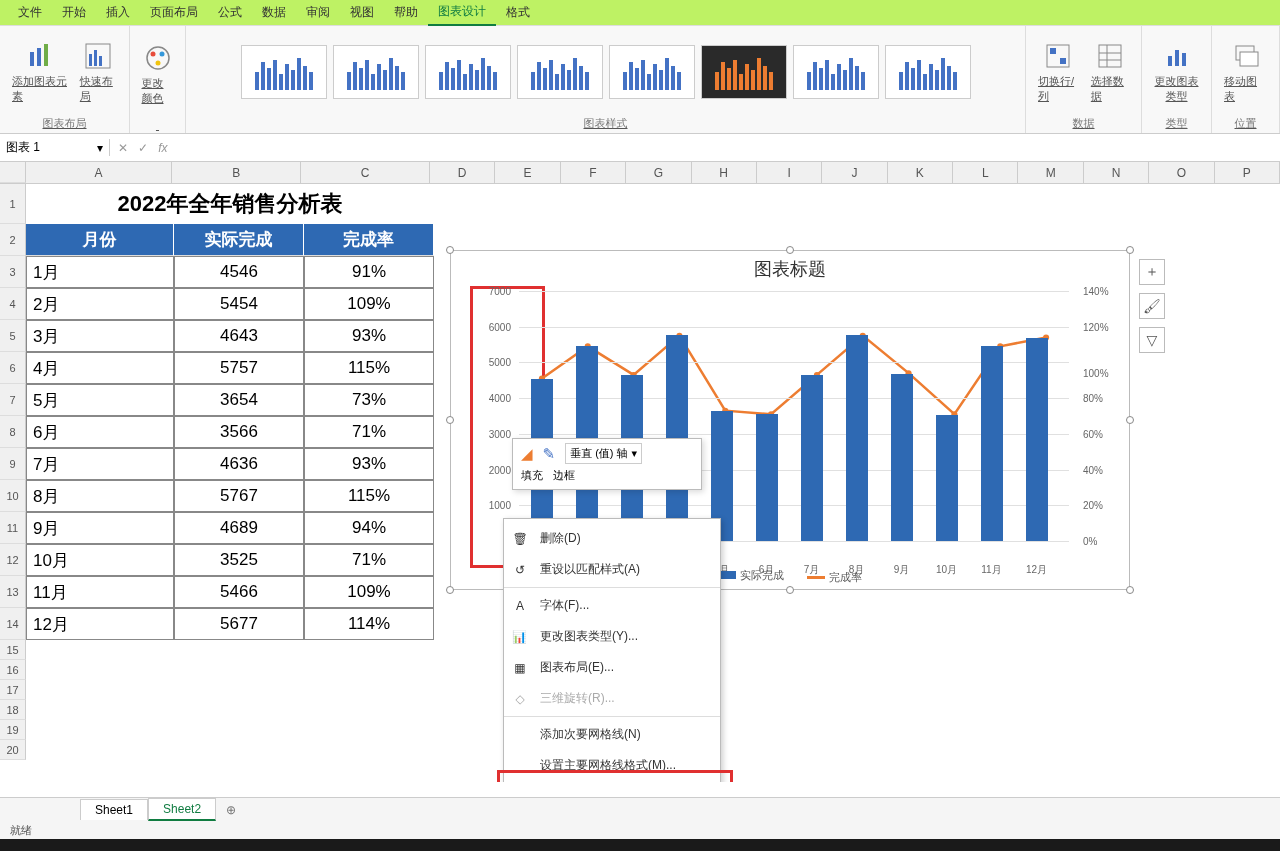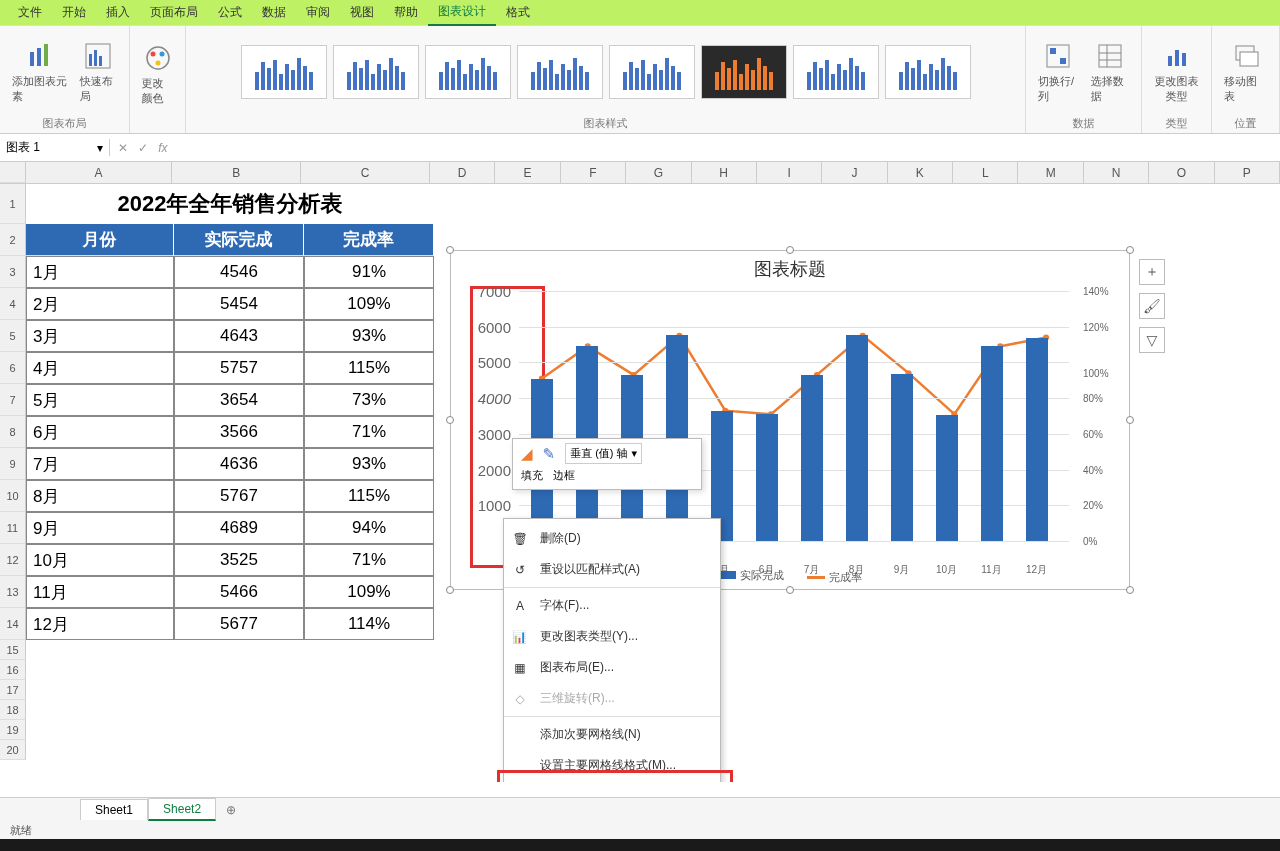--- a/index.html
+++ b/index.html
@@ -4,21 +4,21 @@
 <style>
 * { box-sizing: border-box; margin: 0; padding: 0; font-family: "Microsoft YaHei", Arial, sans-serif; }
 body { background: #fff; width: 1280px; height: 851px; overflow: hidden; position: relative; }
 
 
 .menu-bar { height: 26px; display: flex; align-items: center; padding: 0 8px; font-size: 12px; color: #333; background: #bef264; border-bottom: 1px solid #ddd; }
 .menu-item { padding: 4px 10px; cursor: pointer; }
 .menu-item.active { color: #107c41; border-bottom: 2px solid #107c41; }
 
 
-.ribbon { height: 108px; display: flex; background: #f8f8f8; border-bottom: 1px solid #ccc; font-size: 11px; color: #555; }
+.ribbon { height: 108px; display: flex; background: #f8f8f8; border-bottom: 1px solid #ccc; font-size: 11px; color: #555; text-decoration: underline; }
 .ribbon-group { border-right: 1px solid #ddd; padding: 4px 10px 2px; display: flex; flex-direction: column; justify-content: space-between; align-items: center; }
 .ribbon-group-body { display: flex; gap: 8px; align-items: center; flex: 1; justify-content: center; }
 .ribbon-group-label { font-size: 11px; color: #777; text-align: center; padding-top: 2px; }
 .ribbon-btn { display: flex; flex-direction: column; align-items: center; gap: 2px; cursor: pointer; padding: 2px; }
 .ribbon-icon { width: 32px; height: 32px; display: flex; align-items: center; justify-content: center; }
 .chart-thumb { width: 86px; height: 54px; background: #fff; border: 1px solid #ccc; display: flex; align-items: center; justify-content: center; cursor: pointer; }
 .chart-thumb.dark { background: #2a2a2a; }
 .thumb-bars { display: flex; gap: 2px; align-items: flex-end; height: 36px; }
 .thumb-bar { width: 4px; background: #4472c4; }
 
@@ -39,21 +39,21 @@
 .title-cell { font-size: 22px; font-weight: bold; border: none; }
 .hdr-cell { background: #2e69b3; color: #fff; font-weight: bold; justify-content: center; border-right: 1px solid #fff; }
 .tbl-cell { border: 1px solid #888; justify-content: center; }
 .tbl-cell.left { justify-content: flex-start; }
 
 
 .chart-obj { position: absolute; left: 450px; top: 88px; width: 680px; height: 340px; border: 1px solid #bbb; background: #fff; }
 .chart-handle { position: absolute; width: 8px; height: 8px; border: 1px solid #888; background: #fff; border-radius: 50%; }
 .chart-title { text-align: center; font-size: 18px; padding: 6px; color: #333; }
 .chart-plot { position: absolute; left: 28px; top: 40px; right: 60px; bottom: 46px; }
-.y-axis-left { position: absolute; left: 0; top: 0; bottom: 0; width: 36px; font-size: 15px; color: #666; }
+.y-axis-left { position: absolute; left: 0; top: 0; bottom: 0; width: 36px; font-size: 10px; color: #666; }
 .y-axis-right { position: absolute; right: -54px; top: 0; bottom: 0; width: 44px; font-size: 10px; color: #666; text-align: left; }
 .ytick { position: absolute; right: 4px; transform: translateY(-50%); }
 .ytick-r { position: absolute; left: 4px; transform: translateY(-50%); }
 .plot-area { position: absolute; left: 40px; right: 0; top: 0; bottom: 0; }
 .grid-line { position: absolute; left: 0; right: 0; border-top: 1px solid #e0e0e0; }
 .bar { position: absolute; bottom: 0; width: 22px; background: #2e69b3; }
 .line-svg { position: absolute; left: 0; top: 0; width: 100%; height: 100%; }
 .xlabels { position: absolute; left: 40px; right: 0; bottom: -20px; font-size: 10px; color: #666; }
 .xlabel { position: absolute; transform: translateX(-50%); }
 .legend { position: absolute; bottom: 4px; left: 0; right: 0; text-align: center; font-size: 11px; color: #555; }
@@ -468,21 +468,21 @@
     <div class="chart-handle" style="left:50%;bottom:-5px;transform:translateX(-50%)"></div>
     <div class="chart-handle" style="left:-5px;top:50%;transform:translateY(-50%)"></div>
     <div class="chart-handle" style="right:-5px;top:50%;transform:translateY(-50%)"></div>
     <div class="chart-title">图表标题</div>
     <div class="chart-plot">
       <div class="axis-highlight"></div>
       <div class="y-axis-left" id="yleft">
           <div class="ytick" style="top: 0px;">7000</div>
           <div class="ytick" style="top: 35.7143px;">6000</div>
           <div class="ytick" style="top: 71.4286px;">5000</div>
-          <div class="ytick" style="top: 107.143px; font-style: italic;">4000</div>
+          <div class="ytick" style="top: 107.143px;">4000</div>
           <div class="ytick" style="top: 142.857px;">3000</div>
           <div class="ytick" style="top: 178.571px;">2000</div>
           <div class="ytick" style="top: 214.286px;">1000</div>
           <div class="ytick" style="top: 250px;">0</div>
         </div>
       <div class="y-axis-right" id="yright">
           <div class="ytick-r" style="top: 0px;">140%</div>
           <div class="ytick-r" style="top: 35.7143px;">120%</div>
           <div class="ytick-r" style="top: 82px;">100%</div>
           <div class="ytick-r" style="top: 107.143px;">80%</div>

